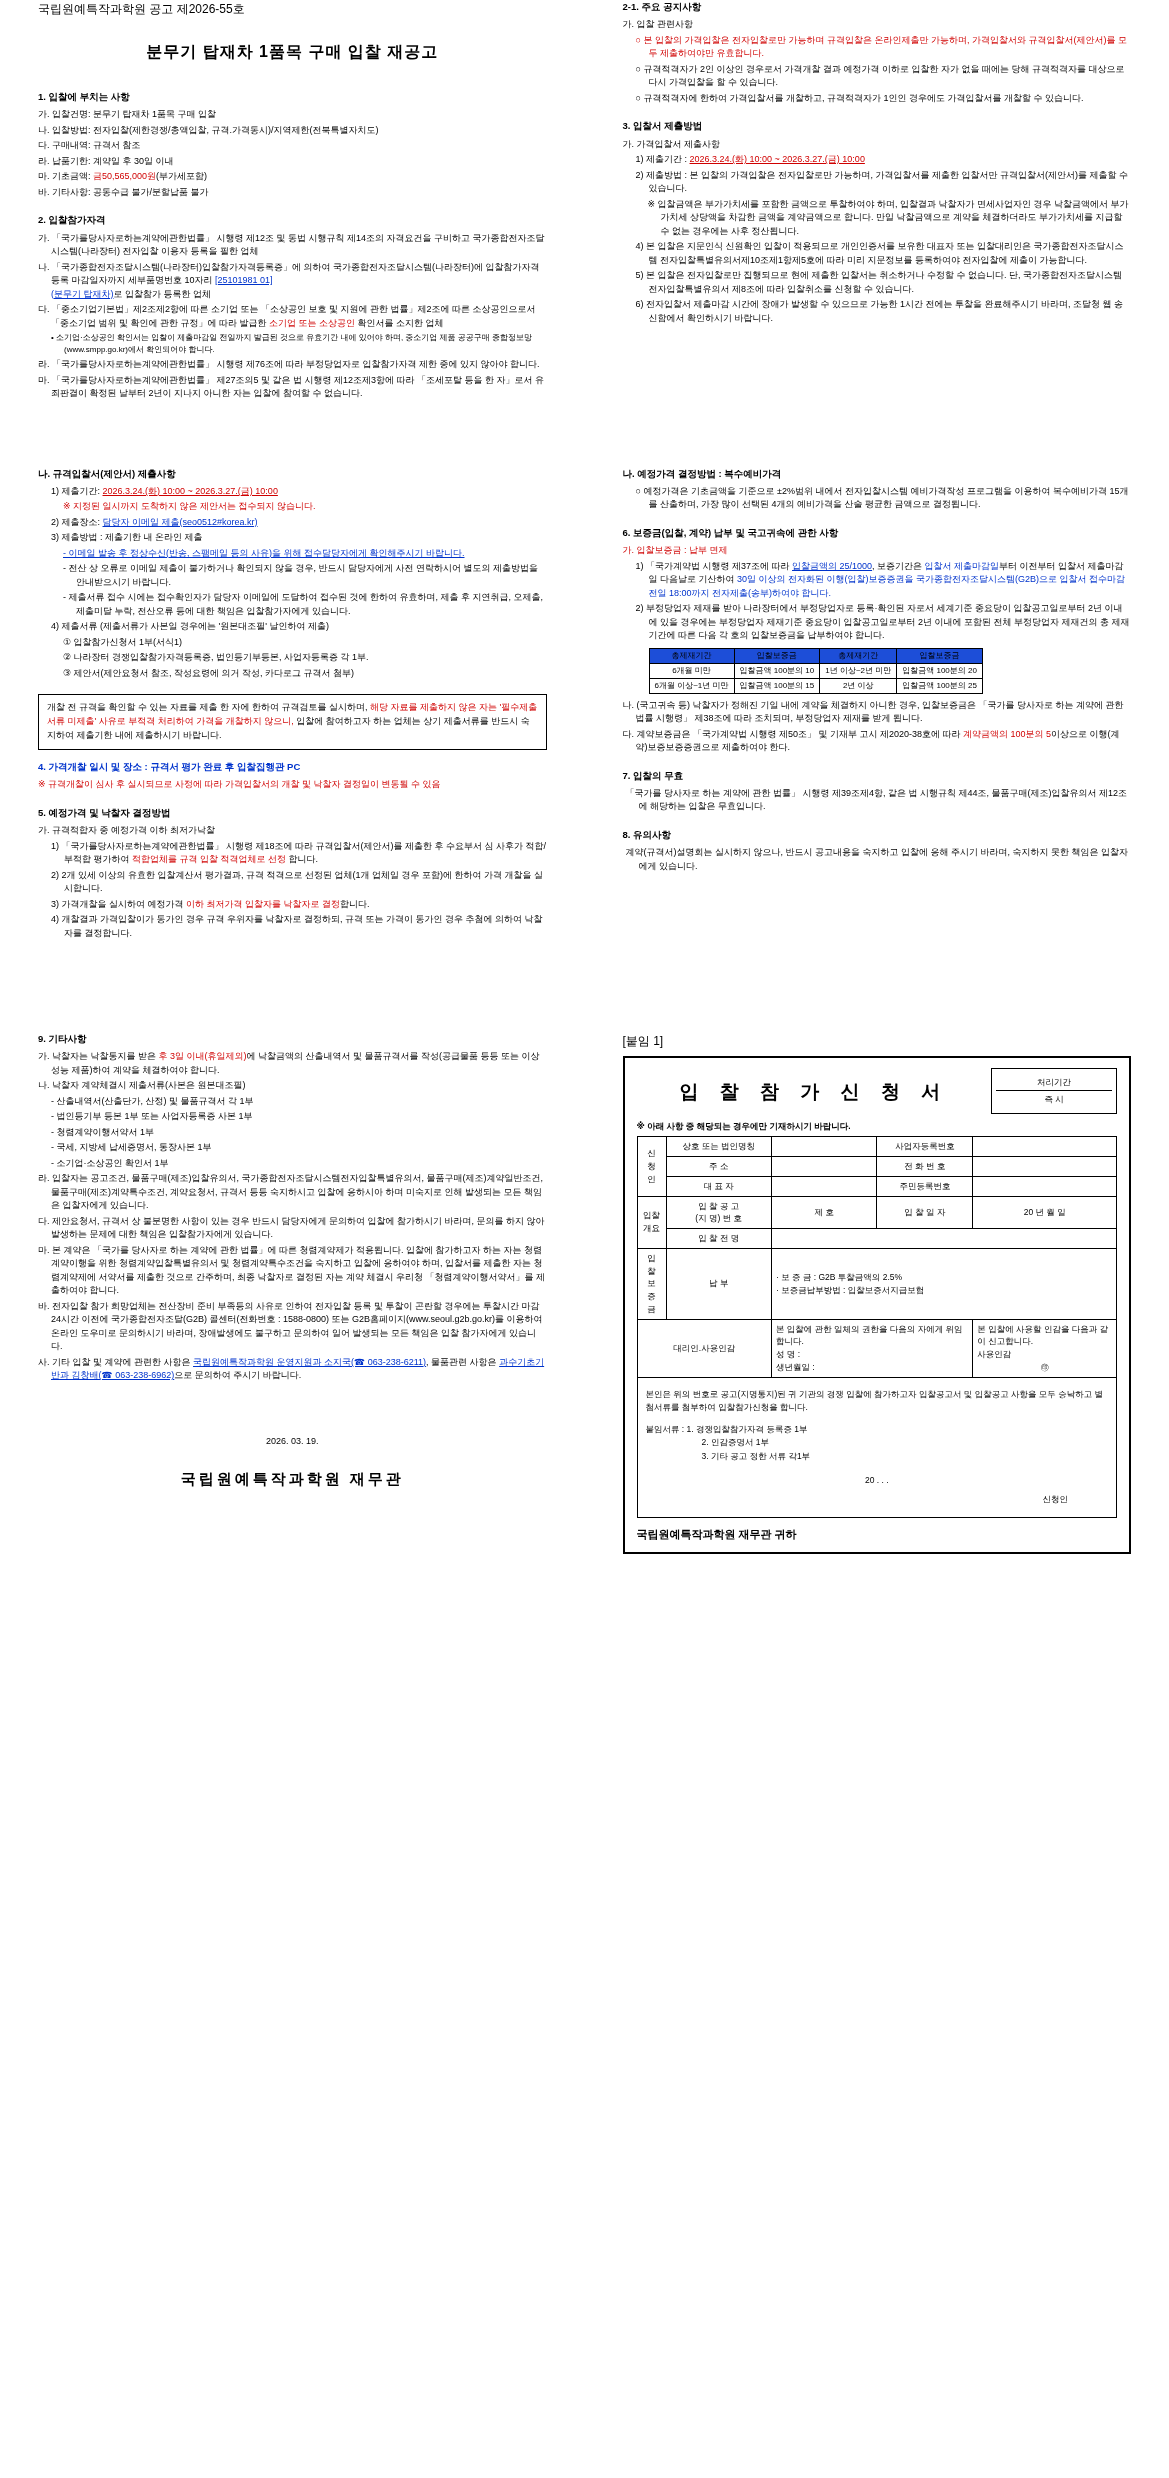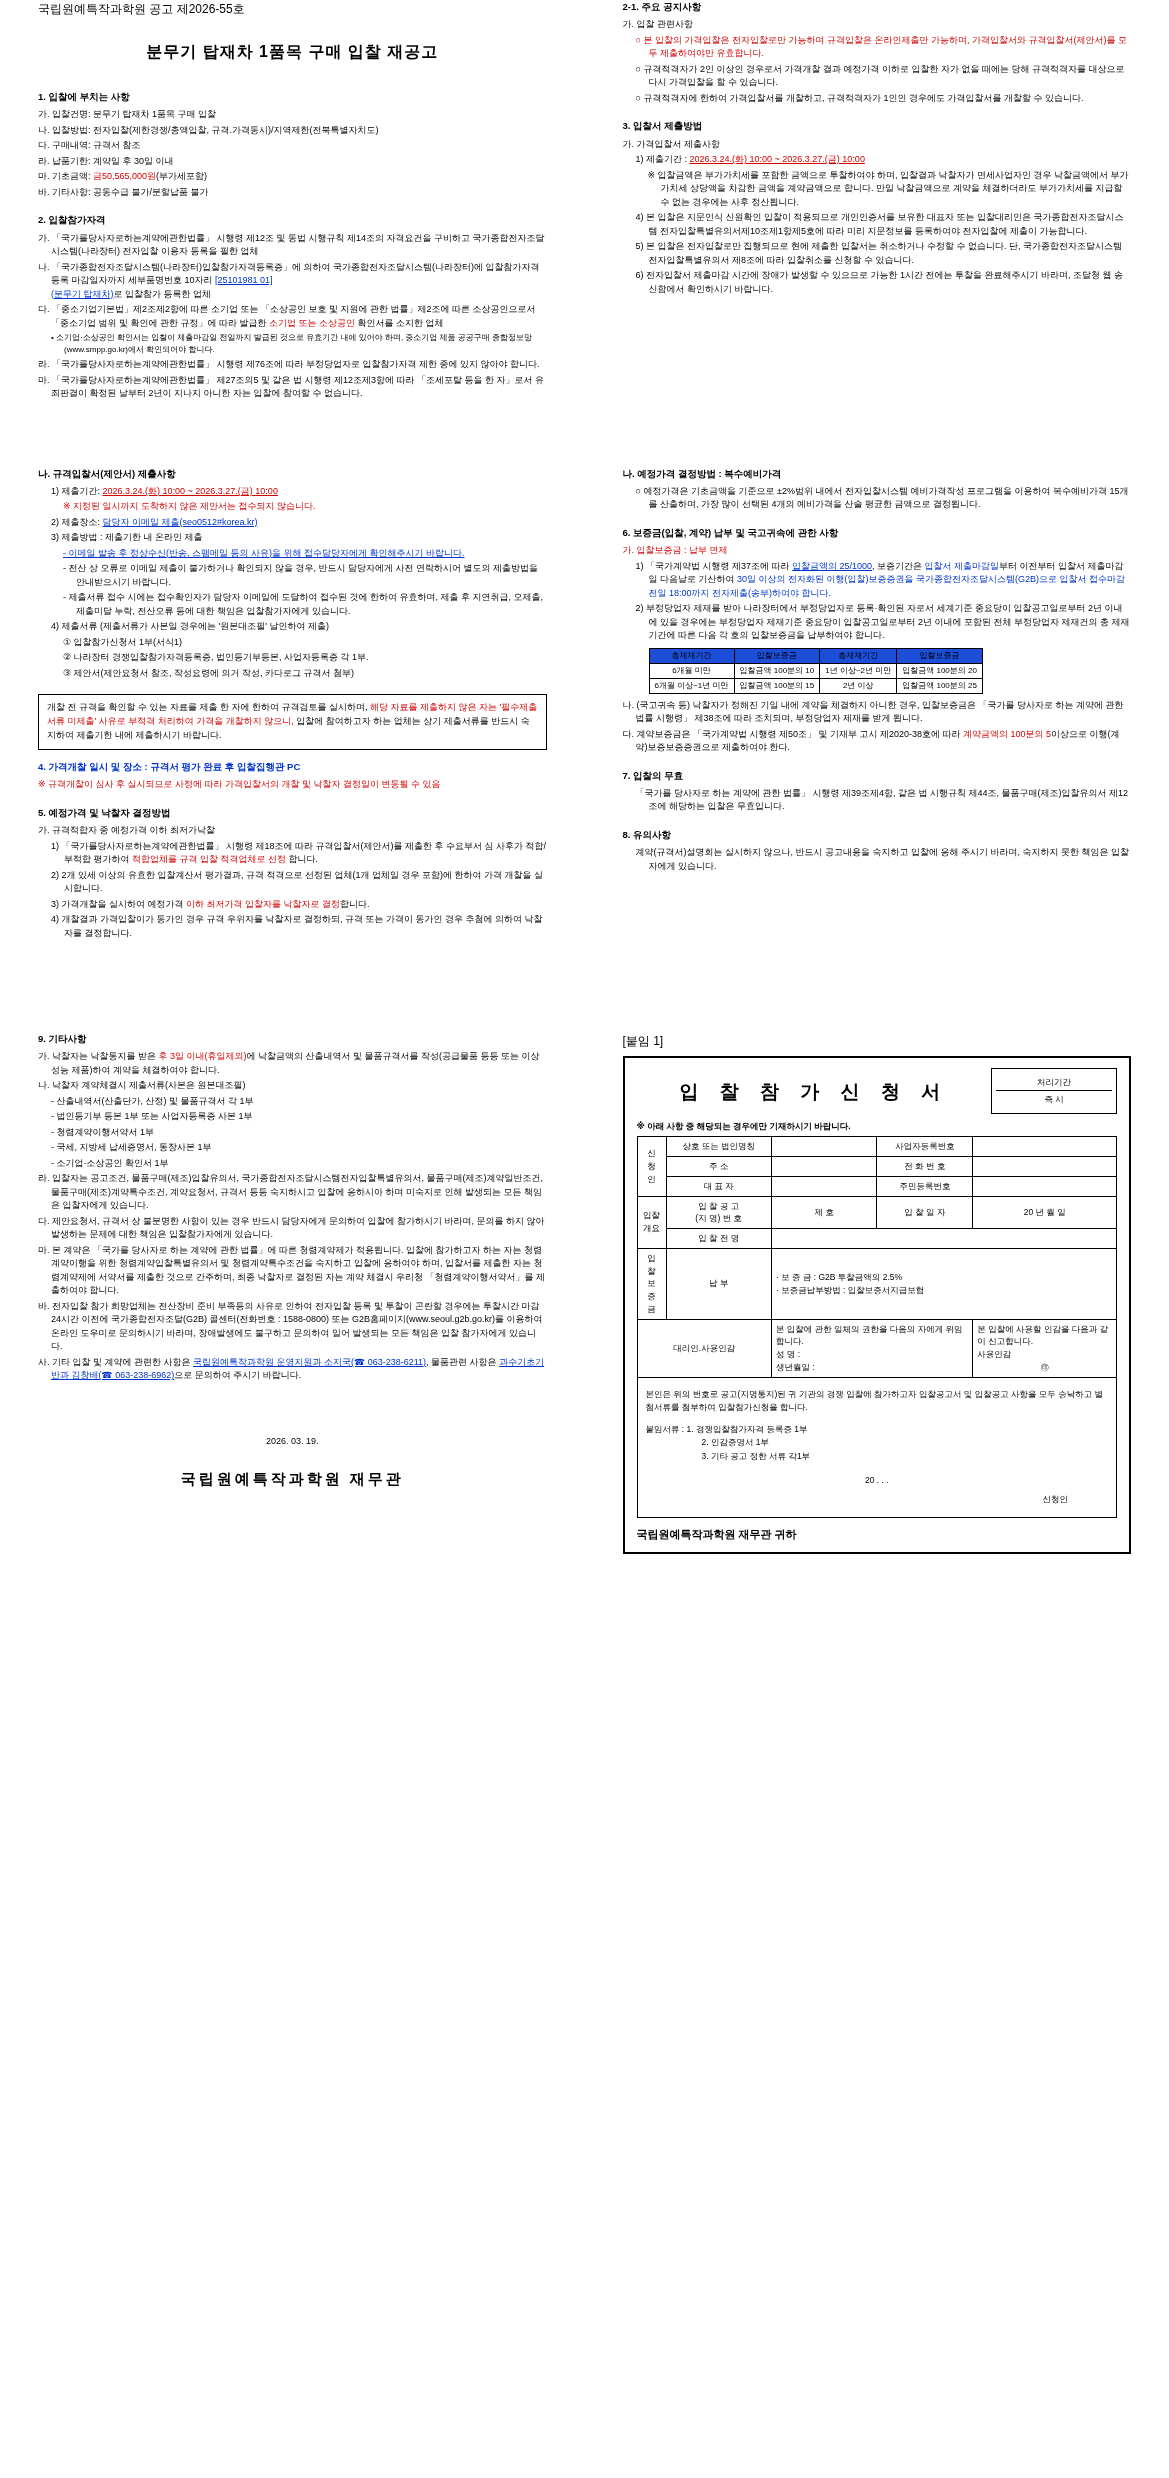--- a/index.html
+++ b/index.html
@@ -29,21 +29,21 @@
   .formwrap{border:2px solid #000;padding:10px 12px;margin-top:4px;}
   .formtitle{text-align:center;font-size:19px;font-weight:bold;letter-spacing:8px;margin:6px 0 4px 0;}
   table.frm{border-collapse:collapse;width:100%;font-size:8.5px;}
   table.frm td{border:1px solid #000;padding:3px 4px;vertical-align:middle;}
   .tc{text-align:center;}
   .vlabel{text-align:center;width:20px;letter-spacing:0;}
   .notebox{font-size:8.5px;margin:6px 0 4px 0;font-weight:bold;}
   .appendix{font-size:12px;margin-bottom:6px;}
   .smallnote{font-size:8.5px;line-height:1.6;}
   .noborder td{border:none;}
-  .indentblock{margin-left:13px;}
+  .indentblock{margin-left:3px;}
 </style>
 </head>
 <body>
 
 <div class="page">
 
   <div class="cols">
 
     <div class="col">
       <div class="doc-head">국립원예특작과학원 공고 제2026-55호</div>
@@ -76,20 +76,21 @@
         <div class="li">가. 입찰 관련사항</div>
         <div class="li2 red">○ 본 입찰의 가격입찰은 전자입찰로만 가능하며 규격입찰은 온라인제출만 가능하며, 가격입찰서와 규격입찰서(제안서)를 모두 제출하여야만 유효합니다.</div>
         <div class="li2">○ 규격적격자가 2인 이상인 경우로서 가격개찰 결과 예정가격 이하로 입찰한 자가 없을 때에는 당해 규격적격자를 대상으로 다시 가격입찰을 할 수 있습니다.</div>
         <div class="li2">○ 규격적격자에 한하여 가격입찰서를 개찰하고, 규격적격자가 1인인 경우에도 가격입찰서를 개찰할 수 있습니다.</div>
       </div>
 
       <div class="sec">
         <div class="sec-h">3. 입찰서 제출방법</div>
         <div class="li">가. 가격입찰서 제출사항</div>
         <div class="li2">1) 제출기간 : <span class="red ul">2026.3.24.(화) 10:00 ~ 2026.3.27.(금) 10:00</span></div>
+        <div class="li2">2) 제출방법 : 본 입찰의 가격입찰은 전자입찰로만 가능하며, 가격입찰서를 제출한 입찰서만 규격입찰서(제안서)를 제출할 수 있습니다.</div>
         <div class="li3">※ 입찰금액은 부가가치세를 포함한 금액으로 투찰하여야 하며, 입찰결과 낙찰자가 면세사업자인 경우 낙찰금액에서 부가가치세 상당액을 차감한 금액을 계약금액으로 합니다. 만일 낙찰금액으로 계약을 체결하더라도 부가가치세를 지급할 수 없는 경우에는 사후 정산됩니다.</div>
         <div class="li2">4) 본 입찰은 지문인식 신원확인 입찰이 적용되므로 개인인증서를 보유한 대표자 또는 입찰대리인은 국가종합전자조달시스템 전자입찰특별유의서제10조제1항제5호에 따라 미리 지문정보를 등록하여야 전자입찰에 제출이 가능합니다.</div>
         <div class="li2">5) 본 입찰은 전자입찰로만 집행되므로 현에 제출한 입찰서는 취소하거나 수정할 수 없습니다. 단, 국가종합전자조달시스템 전자입찰특별유의서 제8조에 따라 입찰취소를 신청할 수 있습니다.</div>
         <div class="li2">6) 전자입찰서 제출마감 시간에 장애가 발생할 수 있으므로 가능한 1시간 전에는 투찰을 완료해주시기 바라며, 조달청 웹 송신함에서 확인하시기 바랍니다.</div>
       </div>
     </div>
   </div>
 
   <div class="bigap"></div>
   <div class="bigap"></div>

